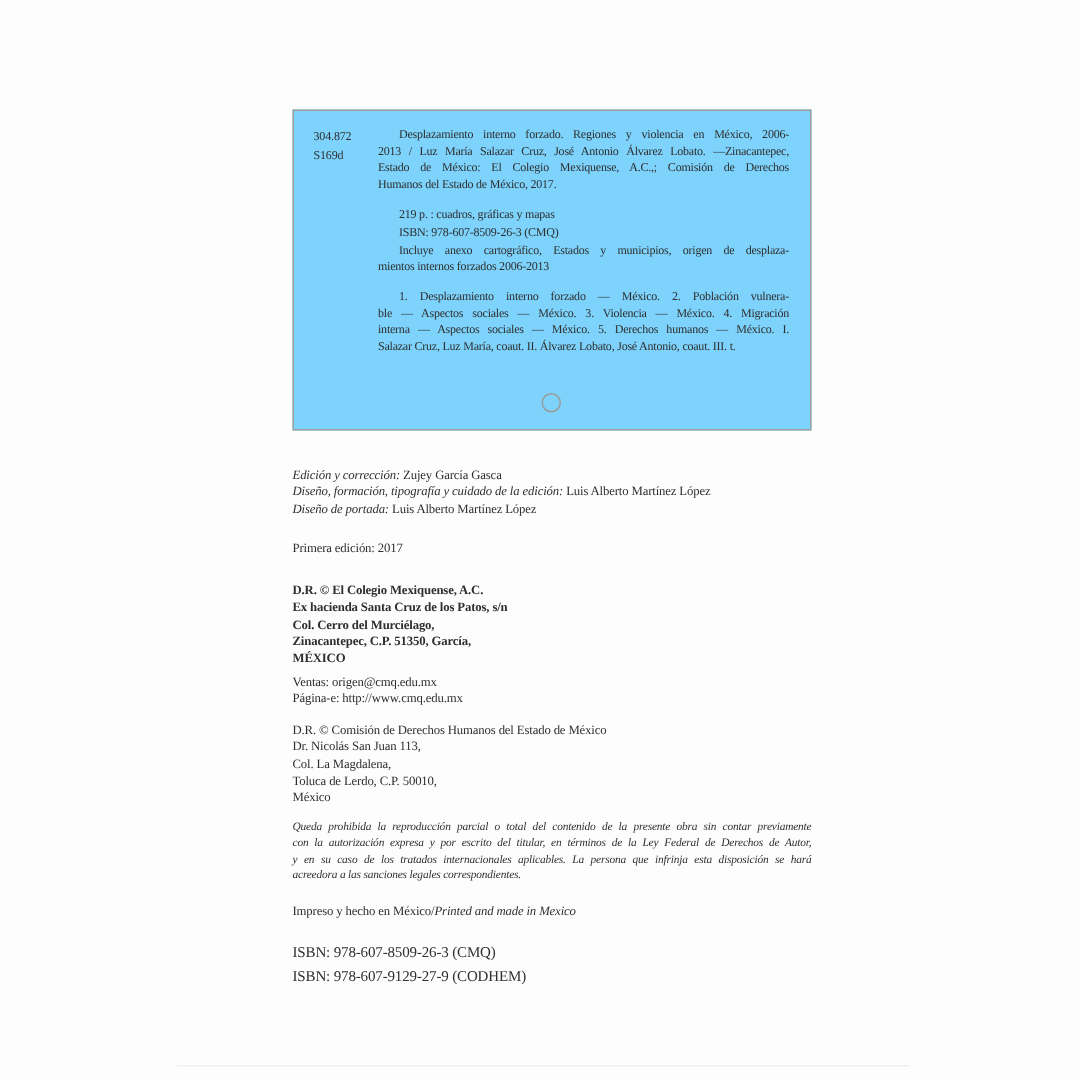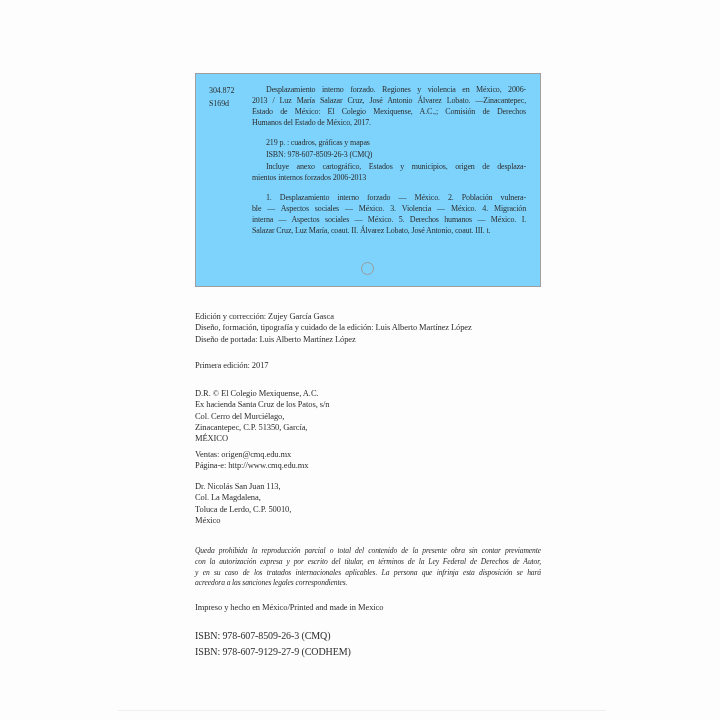--- a/index.html
+++ b/index.html
@@ -64,25 +64,25 @@
 
   
   .blk {
     position: absolute;
     left: 195px;
     font-size: 8.5px;
     line-height: 11.3px;
     letter-spacing: -0.1px;
     white-space: nowrap;
   }
-  .it { }
+  .it { font-style: italic; }
 
   .credits        { top: 311px; }
   .edition-note   { top: 360px; }
-  .publisher-cmq  { top: 388px; }
+  .publisher-cmq  { top: 388px; font-weight: bold; }
   .contact        { top: 449px; }
   .publisher-codhem { top: 481px; }
 
   .legal {
     top: 546px;
     width: 346px;
     white-space: normal;
     font-style: italic;
     font-size: 7.6px;
     line-height: 10.8px;
@@ -150,20 +150,21 @@
     <div>Zinacantepec, C.P. 51350, García,</div>
     <div>MÉXICO</div>
   </div>
 
   <div class="blk contact">
     <div>Ventas: origen@cmq.edu.mx</div>
     <div>Página-e: http://www.cmq.edu.mx</div>
   </div>
 
   <div class="blk publisher-codhem">
+    <div>D.R. © Comisión de Derechos Humanos del Estado de México</div>
     <div>Dr. Nicolás San Juan 113,</div>
     <div>Col. La Magdalena,</div>
     <div>Toluca de Lerdo, C.P. 50010,</div>
     <div>México</div>
   </div>
 
   <div class="blk legal">
     <div class="jl">Queda prohibida la reproducción parcial o total del contenido de la presente obra sin contar previamente</div>
     <div class="jl">con la autorización expresa y por escrito del titular, en términos de la Ley Federal de Derechos de Autor,</div>
     <div class="jl">y en su caso de los tratados internacionales aplicables. La persona que infrinja esta disposición se hará</div>

